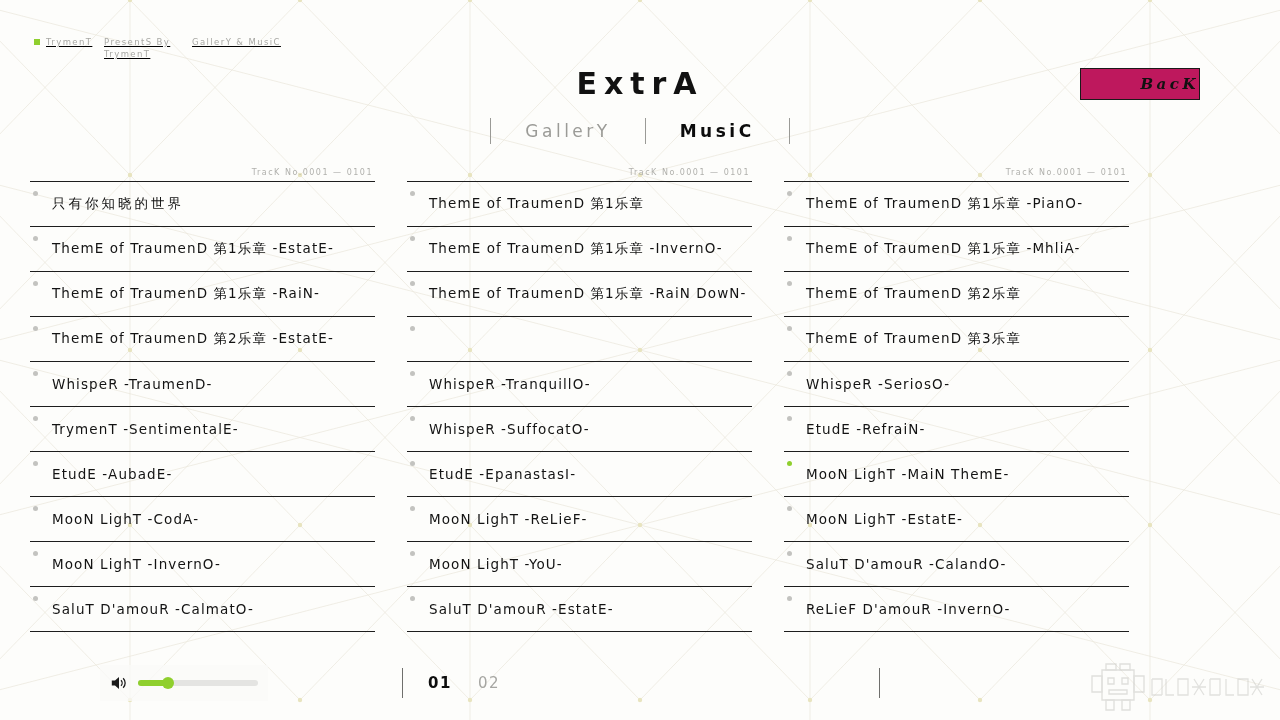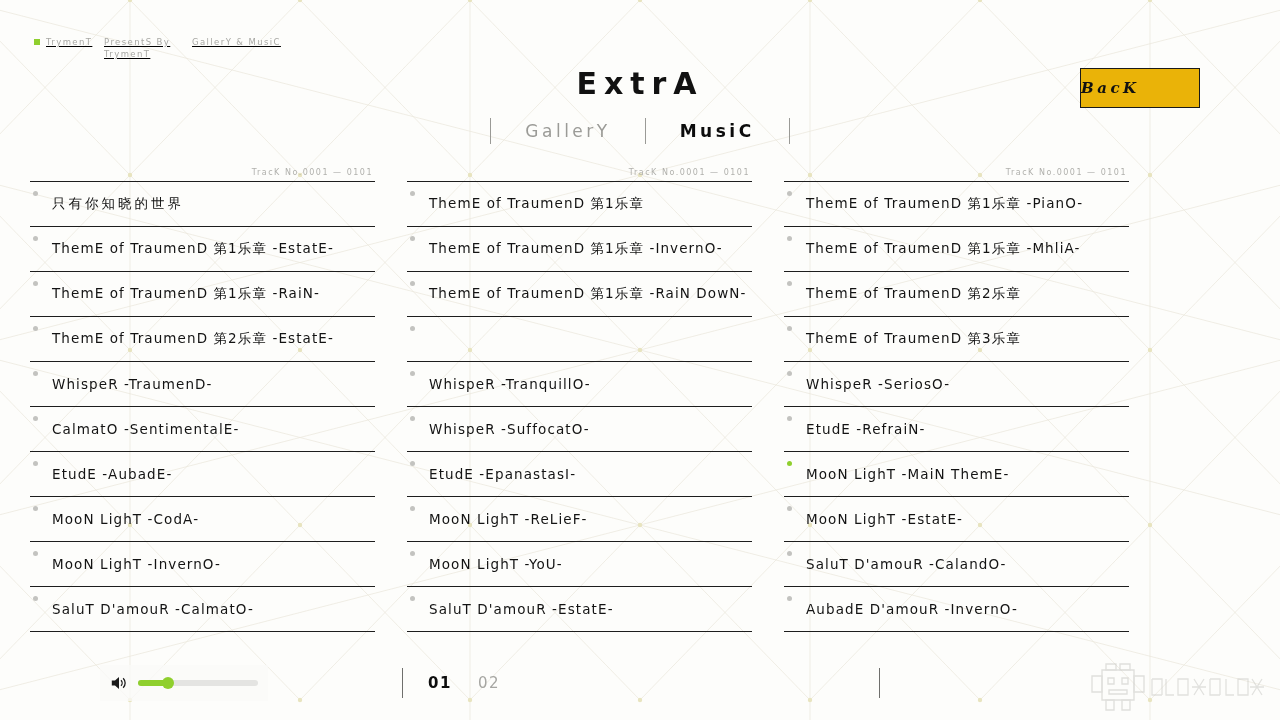--- a/index.html
+++ b/index.html
@@ -85,26 +85,26 @@
   }
   .tab.active {
     color: #0c0c0c;
     font-weight: bold;
   }
 
   
   .back-btn {
     position: absolute;
     right: 80px; top: 68px;
-    width: 120px; height: 40px;
+    width: 120px; height: 32px;
     border: 1px solid #1a1a1a;
     display: flex;
     align-items: center;
-    justify-content: flex-start;
-    background: #eab308;
+    justify-content: flex-end;
+    background: #be185d;
     cursor: pointer;
     z-index: 5;
   }
   .back-btn span {
     font-family: "DejaVu Serif", serif;
     font-style: italic;
     font-weight: bold;
     font-size: 15px;
     letter-spacing: 3.5px;
     color: #111;
@@ -335,21 +335,21 @@
           <div class="track">
             <div class="track-dot"></div>
             <div class="track-label">ThemE of TraumenD 第2乐章 -EstatE-</div>
           </div>
           <div class="track">
             <div class="track-dot"></div>
             <div class="track-label">WhispeR -TraumenD-</div>
           </div>
           <div class="track">
             <div class="track-dot"></div>
-            <div class="track-label">CalmatO -SentimentalE-</div>
+            <div class="track-label">TrymenT -SentimentalE-</div>
           </div>
           <div class="track">
             <div class="track-dot"></div>
             <div class="track-label">EtudE -AubadE-</div>
           </div>
           <div class="track">
             <div class="track-dot"></div>
             <div class="track-label">MooN LighT -CodA-</div>
           </div>
           <div class="track">
@@ -440,21 +440,21 @@
           <div class="track">
             <div class="track-dot"></div>
             <div class="track-label">MooN LighT -EstatE-</div>
           </div>
           <div class="track">
             <div class="track-dot"></div>
             <div class="track-label">SaluT D'amouR -CalandO-</div>
           </div>
           <div class="track">
             <div class="track-dot"></div>
-            <div class="track-label">AubadE D'amouR -InvernO-</div>
+            <div class="track-label">ReLieF D'amouR -InvernO-</div>
           </div>
         </div>
       </div>
     </div>
 
   <div class="bottom">
     <div class="vol-wrap">
       <svg class="vol-icon" viewBox="0 0 22 20">
         <path d="M2 7 L6 7 L11 2.5 L11 17.5 L6 13 L2 13 Z" fill="#1a1a1a"></path>
         <path d="M13.5 6.5 A5 5 0 0 1 13.5 13.5" stroke="#1a1a1a" stroke-width="1.6" fill="none"></path>

